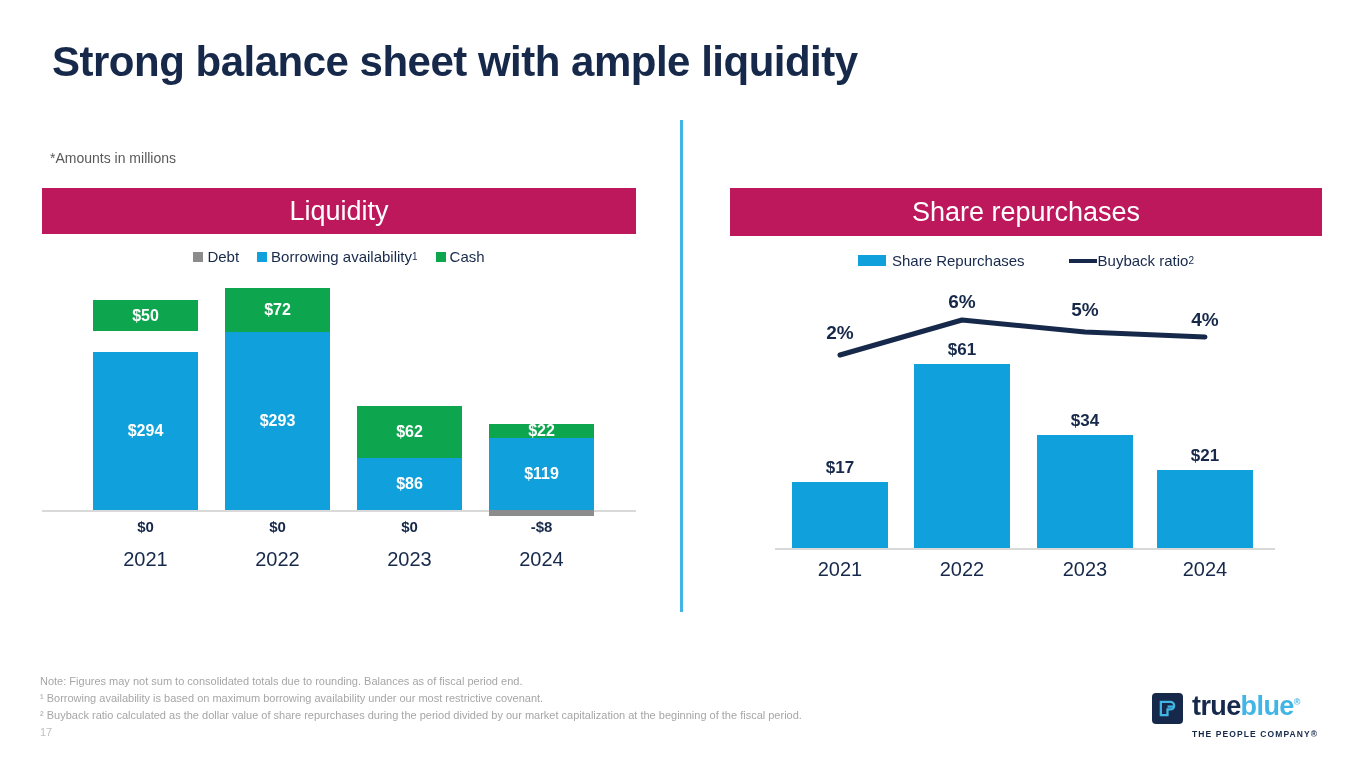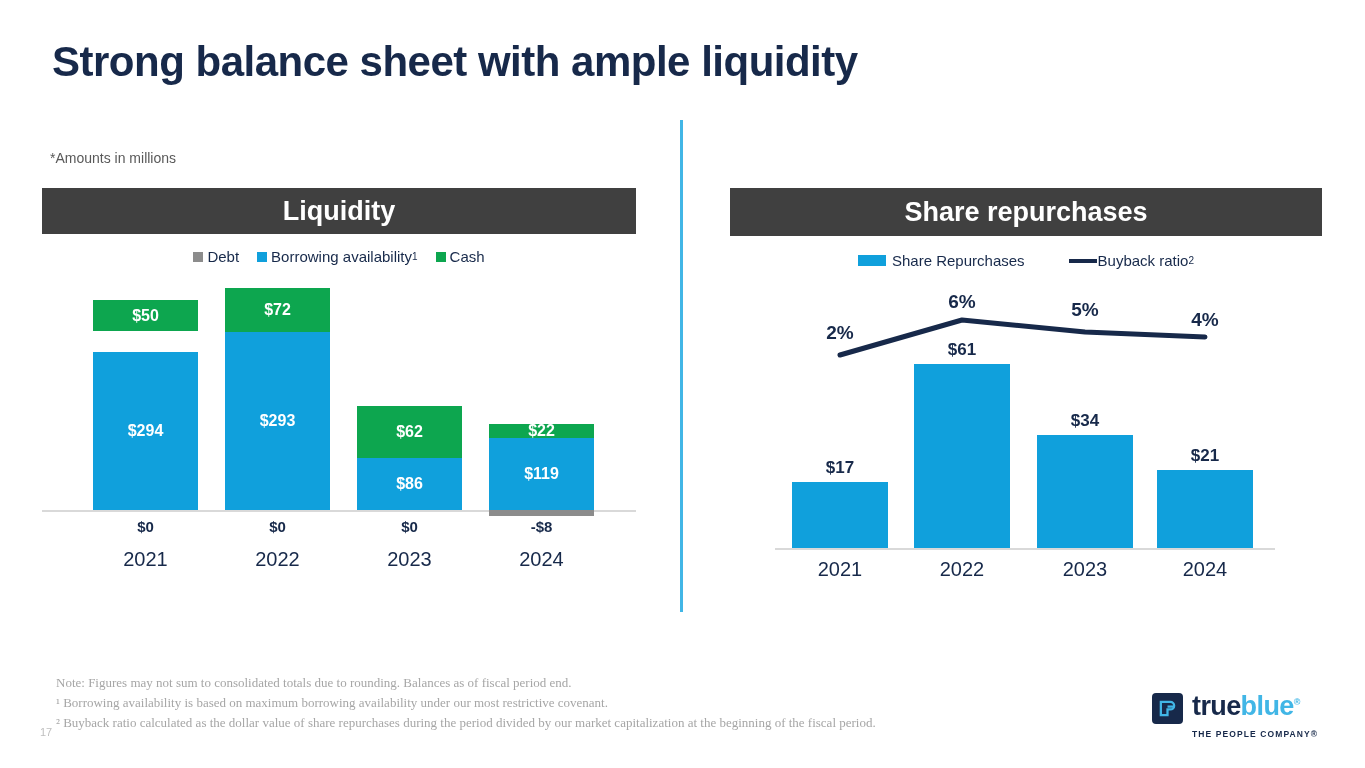--- a/index.html
+++ b/index.html
@@ -25,22 +25,22 @@
 
   
   .divider{
     position:absolute;left:680px;top:120px;width:3px;height:492px;
     background:#41B6E6;
   }
 
   
   .panel{position:absolute;}
   .panel-header{
-    background:#404040;color:#ffffff;
-    font-size:27px;font-weight:bold;text-align:center;
+    background:#be185d;color:#ffffff;
+    font-size:27px;font-weight:normal;text-align:center;
     display:flex;align-items:center;justify-content:center;
   }
   #panel-left{left:42px;top:188px;width:594px;}
   #panel-left .panel-header{height:46px;}
   #panel-right{left:730px;top:188px;width:592px;}
   #panel-right .panel-header{height:48px;}
 
   
   .legend{
     display:flex;align-items:flex-start;justify-content:center;
@@ -82,22 +82,22 @@
     position:absolute;text-align:center;font-size:20px;color:#17294A;white-space:nowrap;
   }
   .pct-label{
     position:absolute;text-align:center;font-weight:bold;font-size:19px;
     color:#17294A;white-space:nowrap;
   }
   .line-svg{position:absolute;left:0;top:0;overflow:visible;}
 
   
   .footnotes{
-    position:absolute;left:56px;top:673px;
-    font-size:13px;color:#A6A6A6;line-height:1.55;font-family:Liberation Serif, serif;
+    position:absolute;left:40px;top:673px;
+    font-size:11px;color:#A6A6A6;line-height:1.55;
   }
   .footnotes div{white-space:nowrap;}
   .page-num{
     position:absolute;left:40px;top:726px;
     font-size:11px;color:#BFBFBF;
   }
 
   
   .logo{position:absolute;left:1152px;top:693px;display:flex;align-items:flex-start;}
   .logo-mark{

